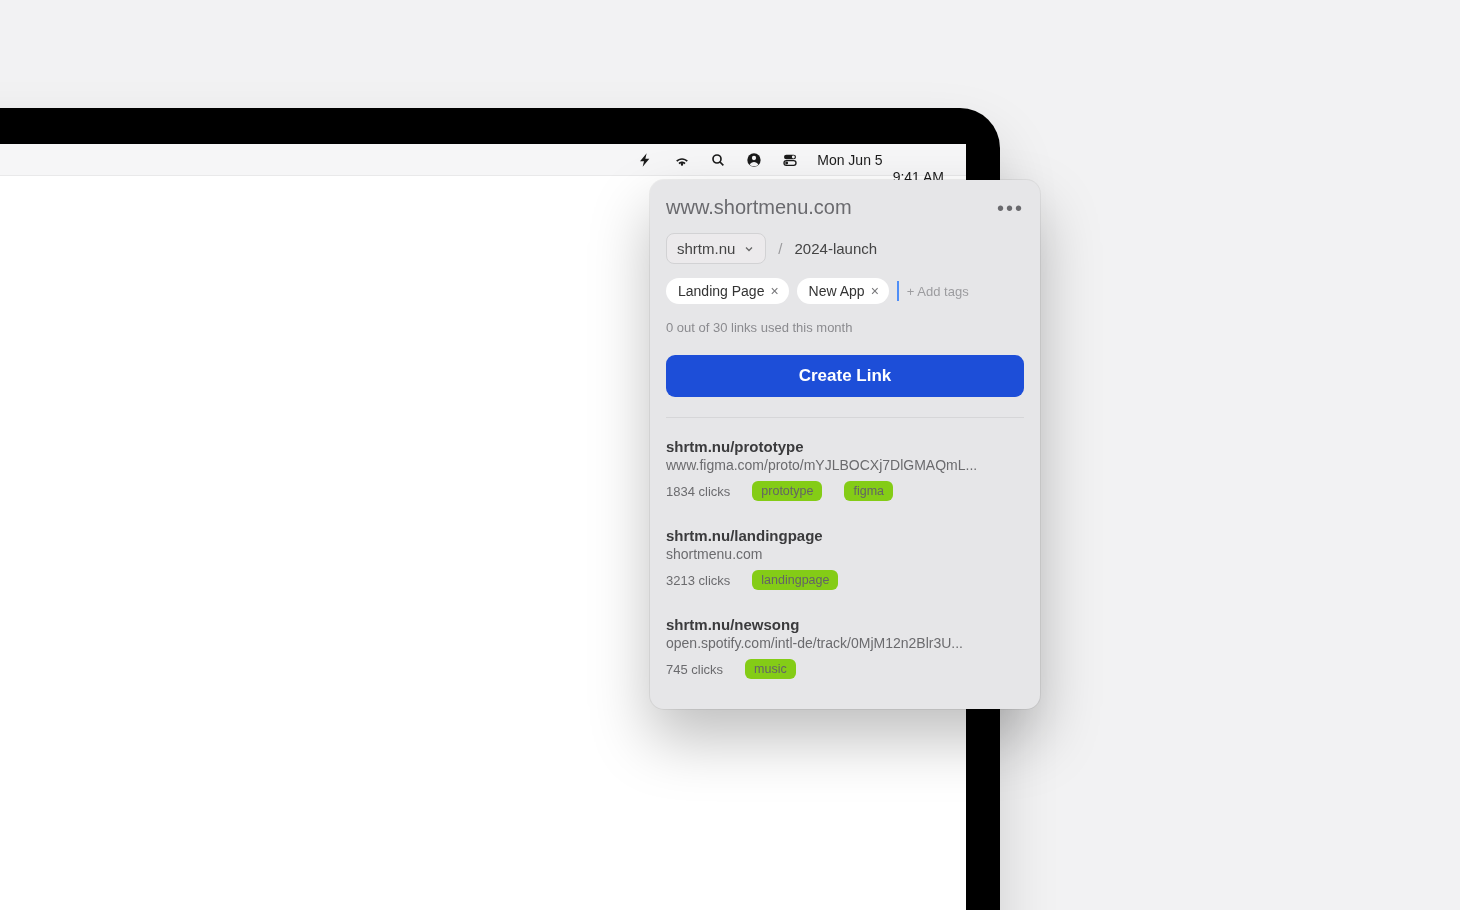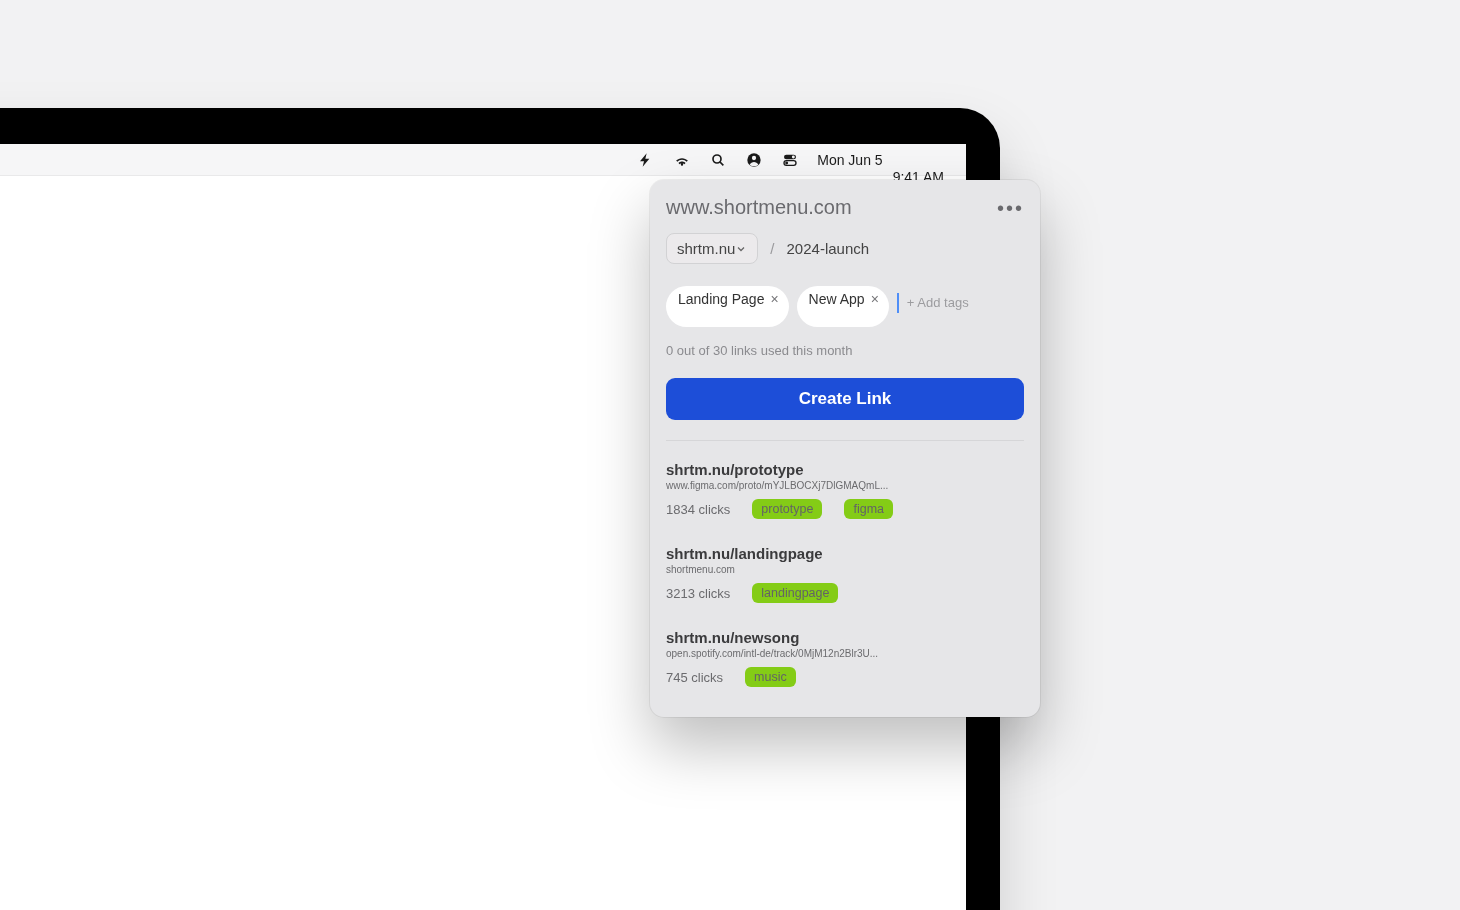--- a/index.html
+++ b/index.html
@@ -56,34 +56,34 @@
   padding: 16px 0 18px 0;
 }
 .pop-inner { padding: 0 16px; }
 
 .titlebar { display:flex; align-items:center; justify-content:space-between; margin-bottom: 14px; }
 .titlebar .title { font-size: 20px; font-weight: 500; color: #6a6a6e; }
 .ellipsis { color:#6a6a6e; font-size: 20px; letter-spacing: 2px; line-height: 1; cursor: default; }
 
 .pathrow { display:flex; align-items:center; gap: 12px; margin-bottom: 14px; }
 .domain-select {
-  display:flex; align-items:center; gap:0;
+  display:flex; align-items:center; gap:8px;
   background:#eceaec; border:1px solid #d2d2d4; border-radius:8px;
   padding: 6px 10px; font-size:15px; color:#444;
 }
 .domain-select svg { width:12px; height:12px; }
 .slash { color:#9a9a9d; font-size:15px; }
 .slug { color:#444; font-size:15px; }
 
 .tagrow { display:flex; align-items:center; gap:8px; flex-wrap: wrap; margin-bottom: 16px; }
 .tag {
   display:flex; align-items:flex-end; gap:6px;
   background:#fff; border-radius: 999px;
-  padding: 5px 10px 20px 12px;
-  font-size:14px; color:#333;margin-top:8px;
+  padding: 5px 10px 5px 12px;
+  font-size:14px; color:#333;
 }
 .tag-x { color:#767679; font-size:14px; cursor:pointer; }
 .add-tags {
   display:flex; align-items:center; gap:4px;
   color:#9c9c9f; font-size:13px;
   border-left: 2px solid #4f8ef7;
   padding-left: 4px; height: 20px;
 }
 .add-tags .plus { color:#9c9c9f; }
 
@@ -96,21 +96,21 @@
   font-size:17px; font-weight:600;
   border:none; border-radius:9px;
   padding: 11px 0;
   cursor:pointer;
 }
 
 .divider { border-top:1px solid #d6d6d8; margin: 20px 16px 6px 16px; }
 
 .link-item { padding: 14px 16px 12px 16px; }
 .link-item .short { font-size:15px; font-weight:700; color:#3b3b3d; margin-bottom:2px; }
-.link-item .long { font-size:10px; color:#6b6b6e; white-space:nowrap; overflow:hidden; text-overflow:ellipsis; margin-bottom:8px; }
+.link-item .long { font-size:14px; color:#6b6b6e; white-space:nowrap; overflow:hidden; text-overflow:ellipsis; margin-bottom:8px; }
 .link-item .meta { display:flex; align-items:center; gap:22px; }
 .link-item .clicks { font-size:13px; color:#6b6b6e; }
 .chip { background:#84cc16; border-radius:6px; padding:3px 9px; font-size:12.5px; color:#636366; }
 </style>
 </head>
 <body>
 
 <div class="device">
   <div class="screen">
     <div class="menubar">

